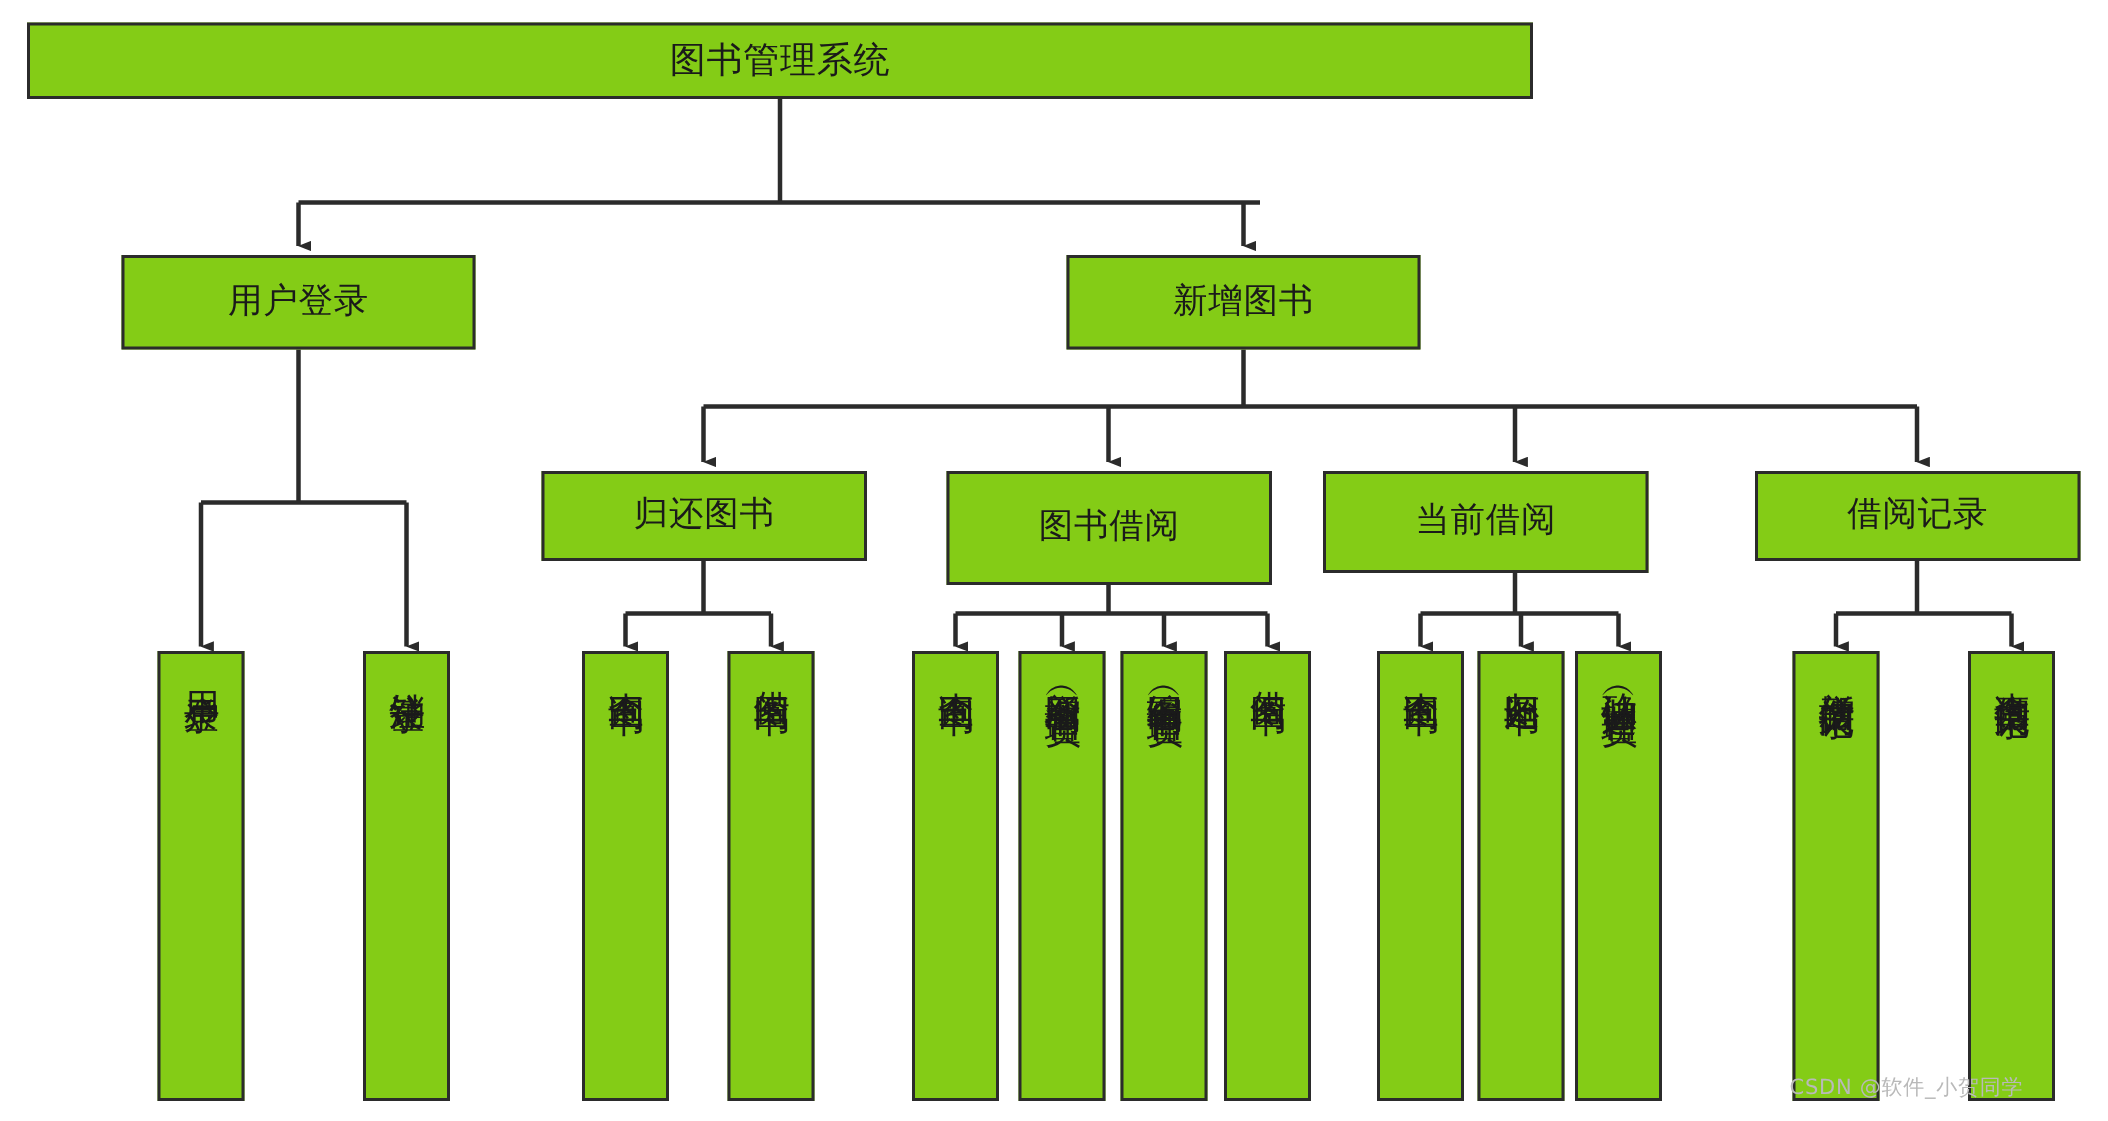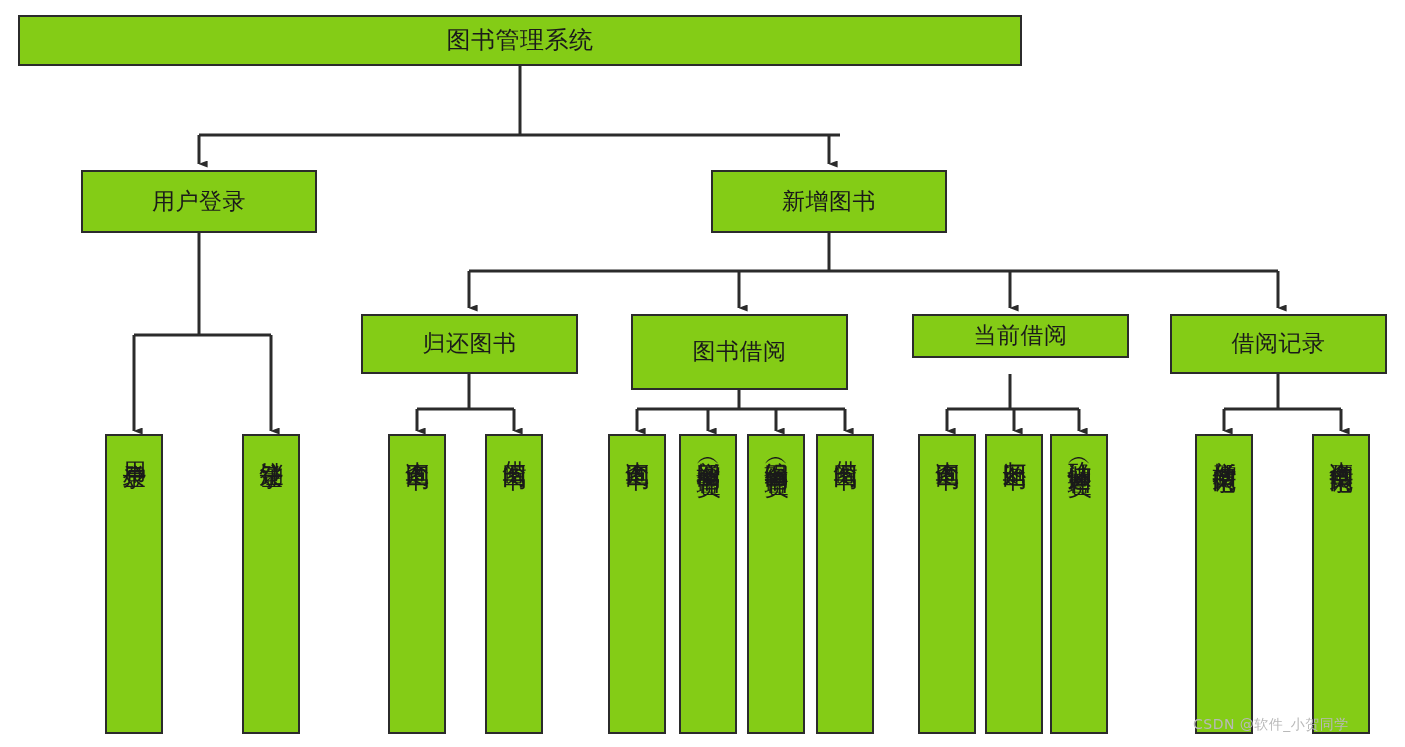--- a/index.html
+++ b/index.html
@@ -139,21 +139,21 @@
   <div class="node horiz" style="left:711px; top:170px; width:236px; height:63px;">
     <span class="node-label">新增图书</span>
   </div>
 
   <div class="node horiz" style="left:361px; top:314px; width:217px; height:60px;">
     <span class="node-label">归还图书</span>
   </div>
   <div class="node horiz" style="left:631px; top:314px; width:217px; height:76px;">
     <span class="node-label">图书借阅</span>
   </div>
-  <div class="node horiz" style="left:912px; top:314px; width:217px; height:44px;">
+  <div class="node horiz" style="left:882px; top:314px; width:217px; height:68px;">
     <span class="node-label">当前借阅</span>
   </div>
   <div class="node horiz" style="left:1170px; top:314px; width:217px; height:60px;">
     <span class="node-label">借阅记录</span>
   </div>
 
   <div class="node leaf" style="left:105px; top:434px; width:58px; height:300px;">
     <span class="node-label">用户登录</span>
   </div>
   <div class="node leaf" style="left:242px; top:434px; width:58px; height:300px;">

